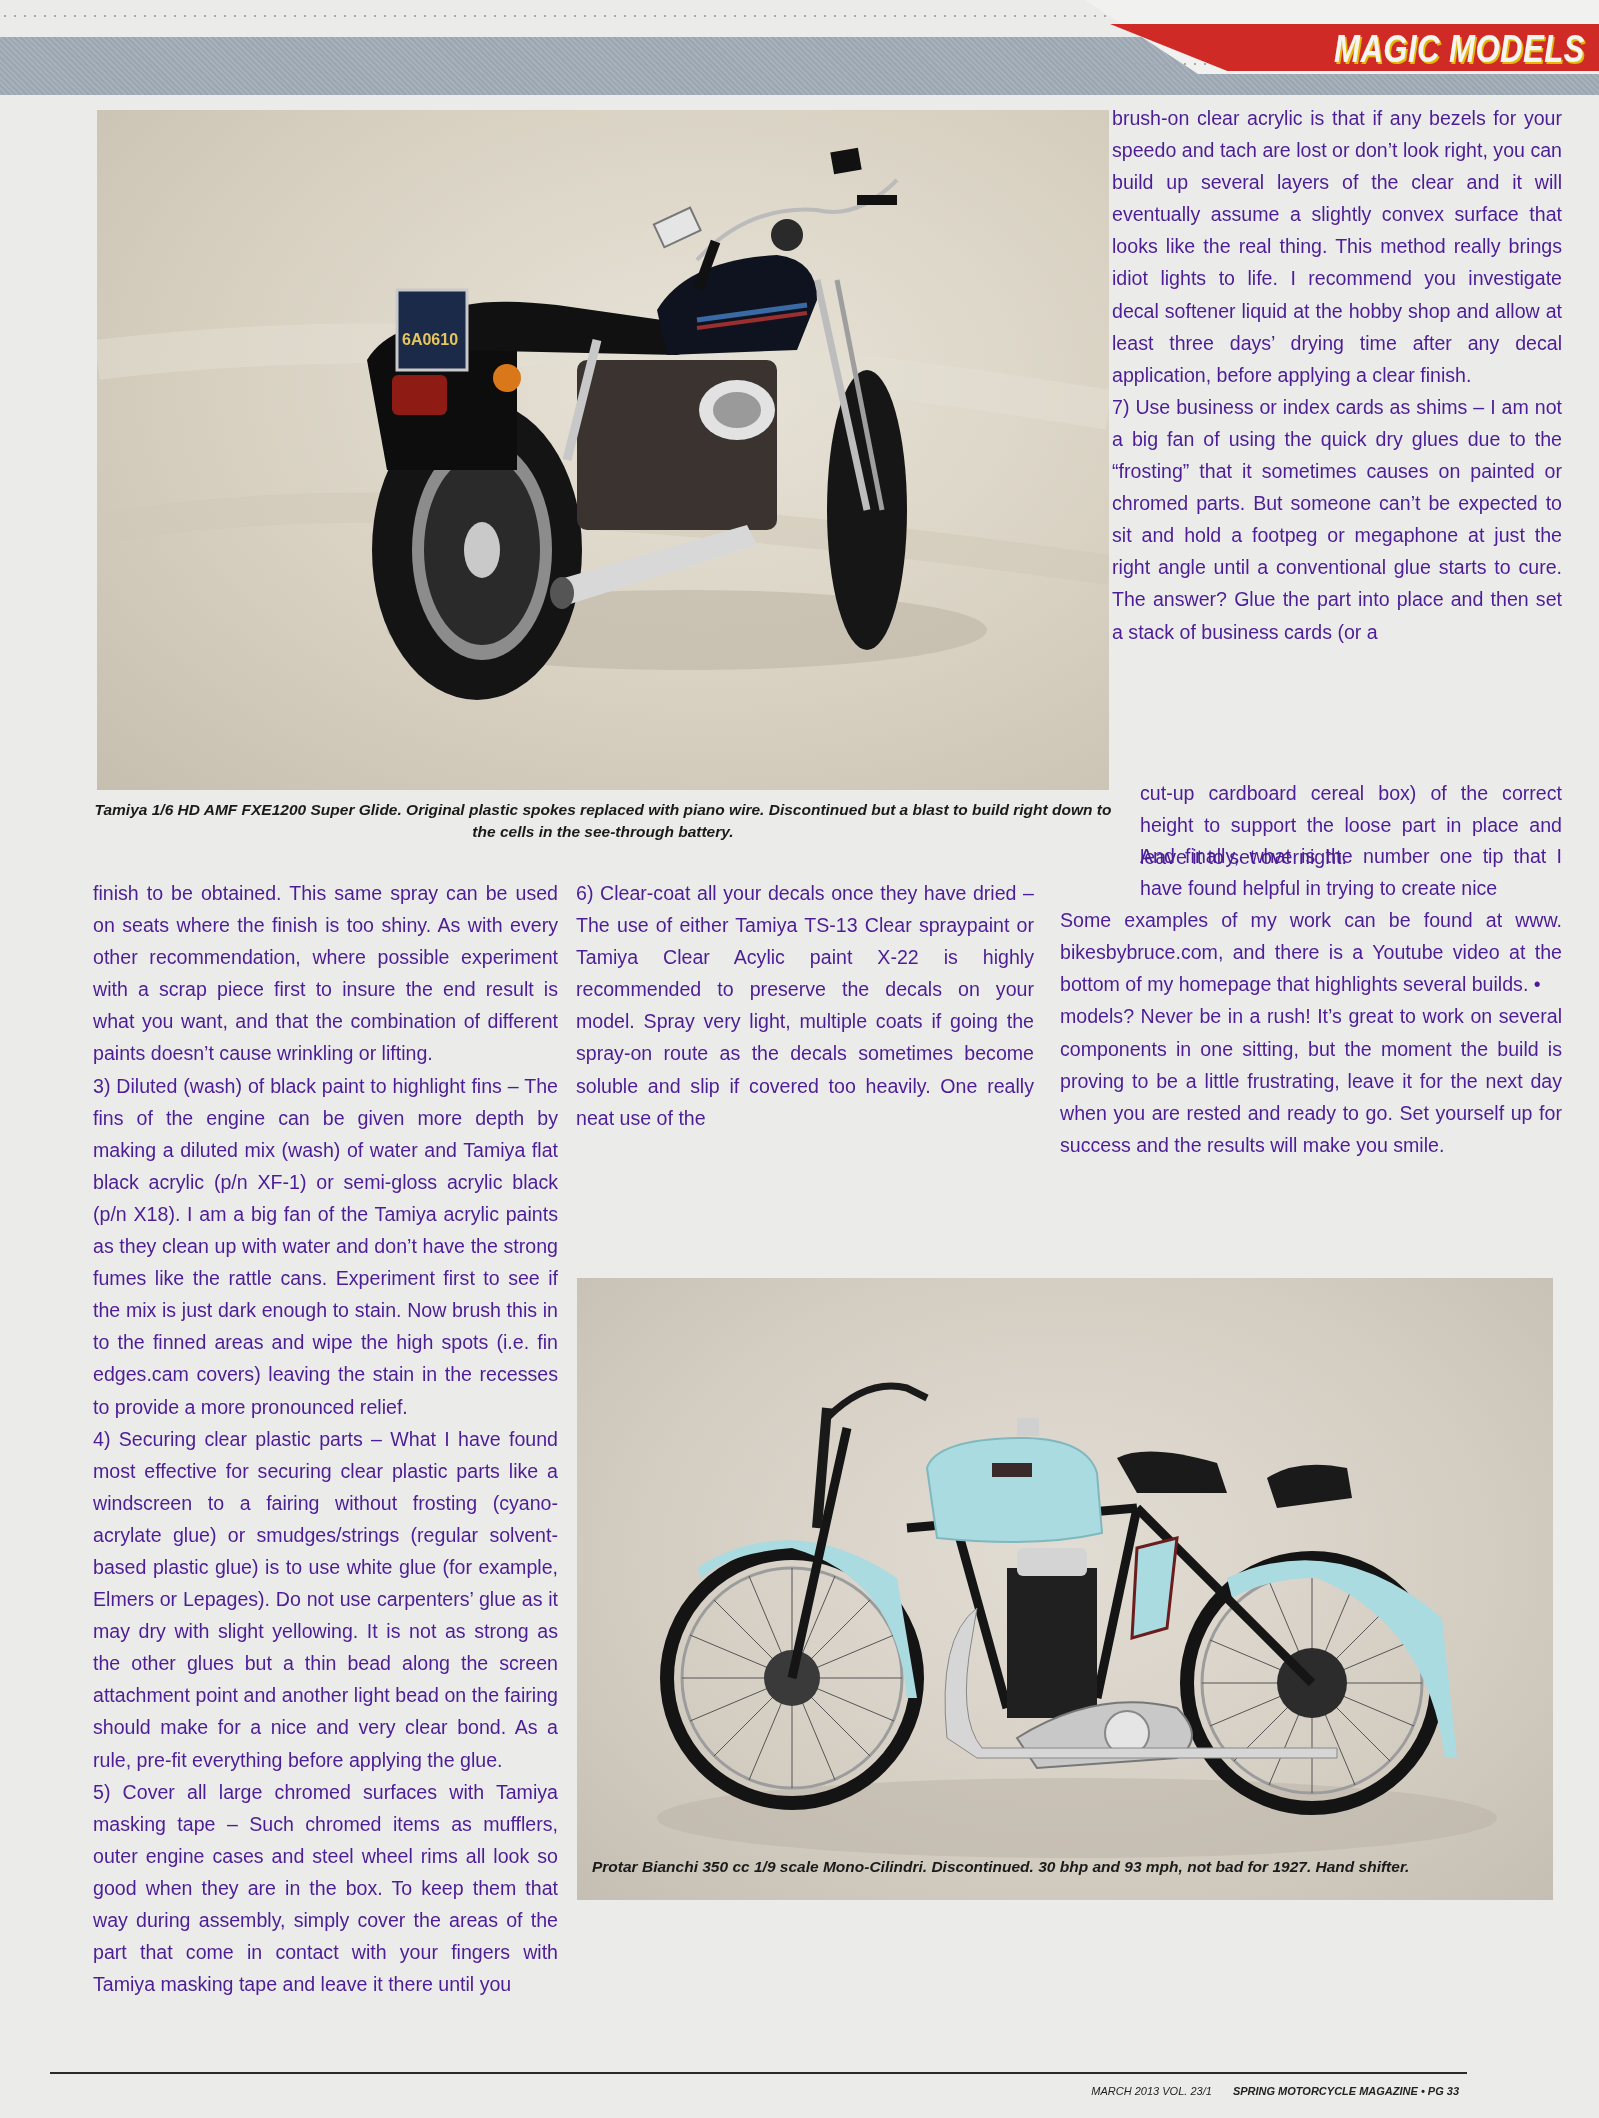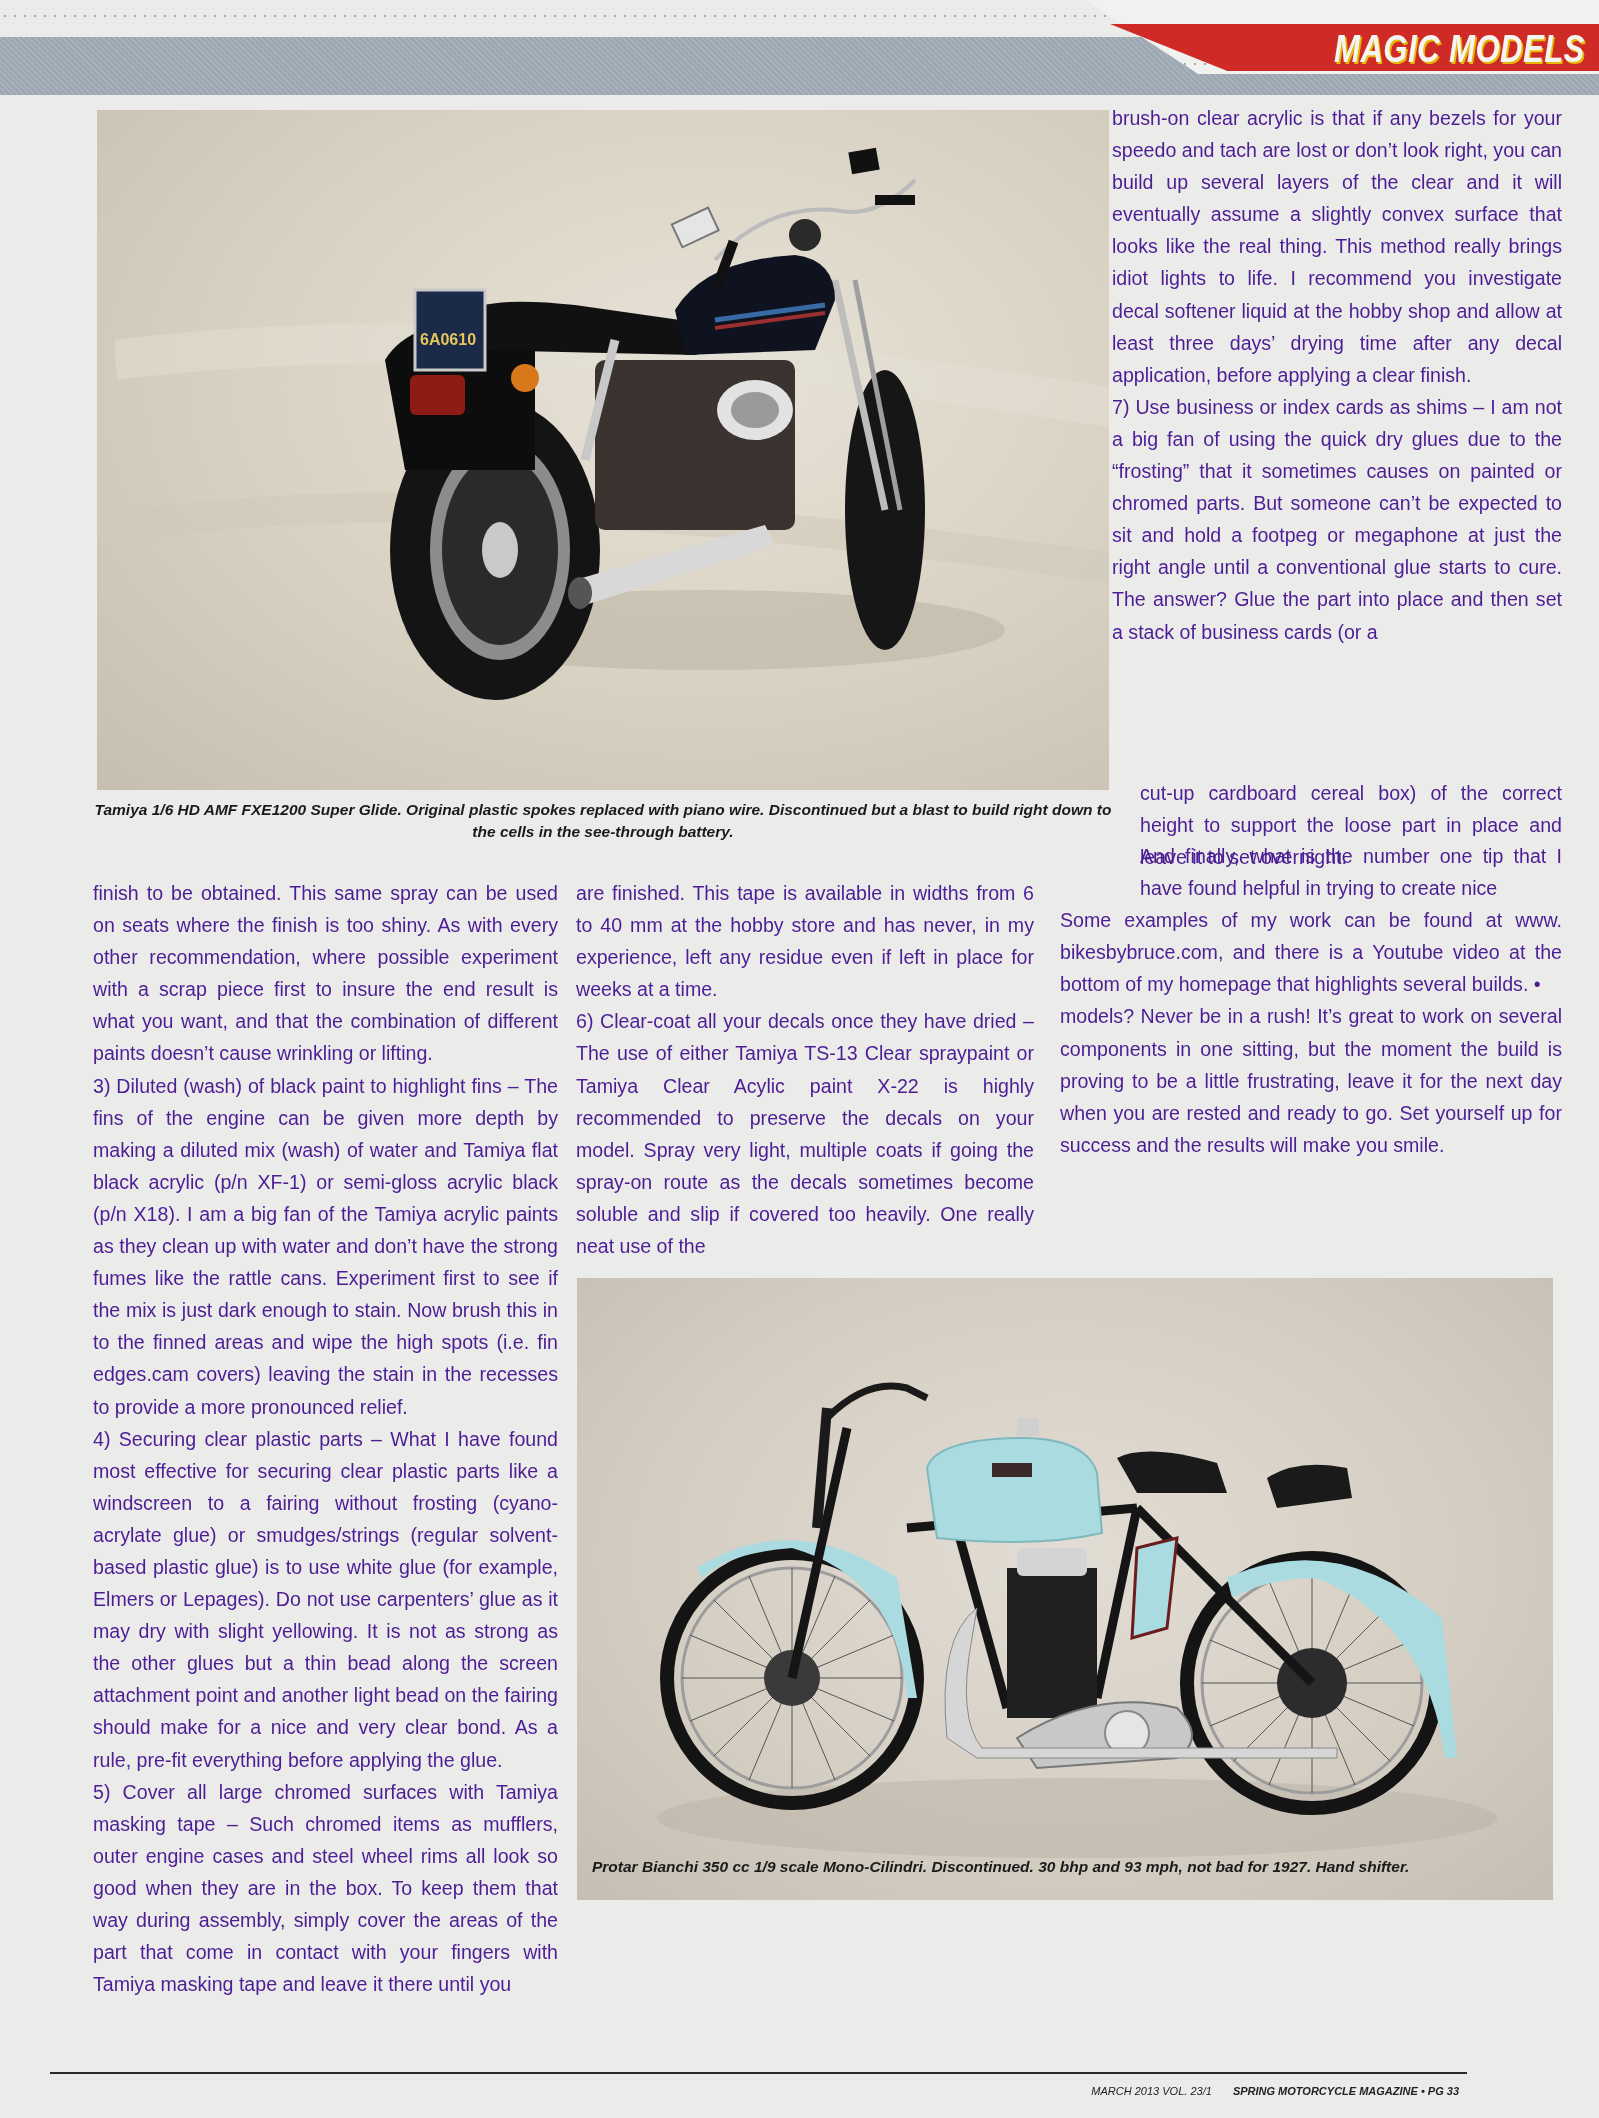--- a/index.html
+++ b/index.html
@@ -19,21 +19,21 @@
       background: #f1f1f0; clip-path: polygon(0 0, 100% 0, 100% 100%, 22% 100%); }
     .hdr-red { position: absolute; left: 1110px; top: 0; width: 489px; height: 47px;
       background: #cf2a26; clip-path: polygon(0 0, 100% 0, 100% 100%, 24% 100%); margin-top: 24px; }
     .hdr-title { position: absolute; right: 14px; top: 4px; font-family: "Liberation Sans", sans-serif;
       font-weight: bold; font-style: italic; font-size: 38px; color: #f4f4f2; letter-spacing: 0.5px;
       text-shadow: 2px 2px 0 #e6b800; transform: scaleX(0.82); transform-origin: right center; }
 
     
     .photo { position: absolute; overflow: hidden; }
     .photo1 { left: 97px; top: 110px; width: 1012px; height: 680px;
-      background: radial-gradient(ellipse at 60% 40%, #e8e3d8 0%, #d8d1c2 55%, #c6beaf 100%); padding-left: 18px; }
+      background: radial-gradient(ellipse at 60% 40%, #e8e3d8 0%, #d8d1c2 55%, #c6beaf 100%); }
     .photo2 { left: 577px; top: 1278px; width: 976px; height: 622px;
       background: radial-gradient(ellipse at 50% 45%, #e2ddd4 0%, #d4cdc2 60%, #c5beb2 100%); }
 
     .caption { position: absolute; font-family: "Liberation Sans", sans-serif; font-weight: bold; font-style: italic;
       font-size: 15.5px; line-height: 22px; color: #1a1a1a; text-align: center; }
     .cap1 { left: 92px; top: 799px; width: 1022px; }
     .cap2 { left: 592px; top: 1856px; width: 960px; text-align: left; }
 
     
     .col { position: absolute; font-size: 19.6px; line-height: 32.1px; text-align: justify; color: #4c1d95;
@@ -115,21 +115,20 @@
 <div class="caption cap1">Tamiya 1/6 HD AMF FXE1200 Super Glide. Original plastic spokes replaced with piano wire. Discontinued but a blast to build right down to the cells in the see-through battery.</div>
 
 <div class="col col-l">
   <p>finish to be obtained. This same spray can be used on seats where the finish is too shiny. As with every other recommendation, where possible experiment with a scrap piece first to insure the end result is what you want, and that the combination of different paints doesn’t cause wrinkling or lifting.</p>
   <p>3) Diluted (wash) of black paint to highlight fins – The fins of the engine can be given more depth by making a diluted mix (wash) of water and Tamiya flat black acrylic (p/n XF-1) or semi-gloss acrylic black (p/n X18). I am a big fan of the Tamiya acrylic paints as they clean up with water and don’t have the strong fumes like the rattle cans. Experiment first to see if the mix is just dark enough to stain. Now brush this in to the finned areas and wipe the high spots (i.e. fin edges.cam covers) leaving the stain in the recesses to provide a more pronounced relief.</p>
   <p>4) Securing clear plastic parts – What I have found most effective for securing clear plastic parts like a windscreen to a fairing without frosting (cyano-acrylate glue) or smudges/strings (regular solvent-based plastic glue) is to use white glue (for example, Elmers or Lepages). Do not use carpenters’ glue as it may dry with slight yellowing. It is not as strong as the other glues but a thin bead along the screen attachment point and another light bead on the fairing should make for a nice and very clear bond. As a rule, pre-fit everything before applying the glue.</p>
   <p> 5) Cover all large chromed surfaces with Tamiya masking tape –  Such chromed items as mufflers, outer engine cases and steel wheel rims all look so good when they are in the box. To keep them that way during assembly, simply cover the areas of the part that come in contact with your fingers with Tamiya masking tape and leave it there until you</p>
 </div>
 
 <div class="col col-m">
-  <p>are finished. This tape is available in widths from 6 to 40 mm at the hobby store and has never, in my experience, left any residue even if left in place for weeks at a time.</p>
   <p> 6) Clear-coat all your decals once they have dried – The use of either Tamiya TS-13 Clear spraypaint or Tamiya Clear Acylic paint X-22 is highly recommended to preserve the decals on your model. Spray very light, multiple coats if going the spray-on route as the decals sometimes become soluble and slip if covered too heavily. One really neat use of the</p>
 </div>
 
 <div class="col col-r">
   <p>brush-on clear acrylic is that if any bezels for your speedo and tach are lost or don’t look right, you can build up several layers of the clear and it will eventually assume a slightly convex surface that looks like the real thing. This method really brings idiot lights to life. I recommend you investigate decal softener liquid at the hobby shop and allow at least three days’ drying time after any decal application, before applying a clear finish.</p>
   <p>7) Use business or index cards as shims – I am not a big fan of using the quick dry glues due to the “frosting” that it sometimes causes on painted or chromed parts. But someone can’t be expected to sit and hold a footpeg or megaphone at just the right angle until a conventional glue starts to cure. The answer? Glue the part into place and then set a stack of business cards (or a</p>
 </div>
 <div class="col col-r2">
   <p>cut-up cardboard cereal box) of the correct height to support the loose part in place and leave it to set overnight.</p>
 </div>

